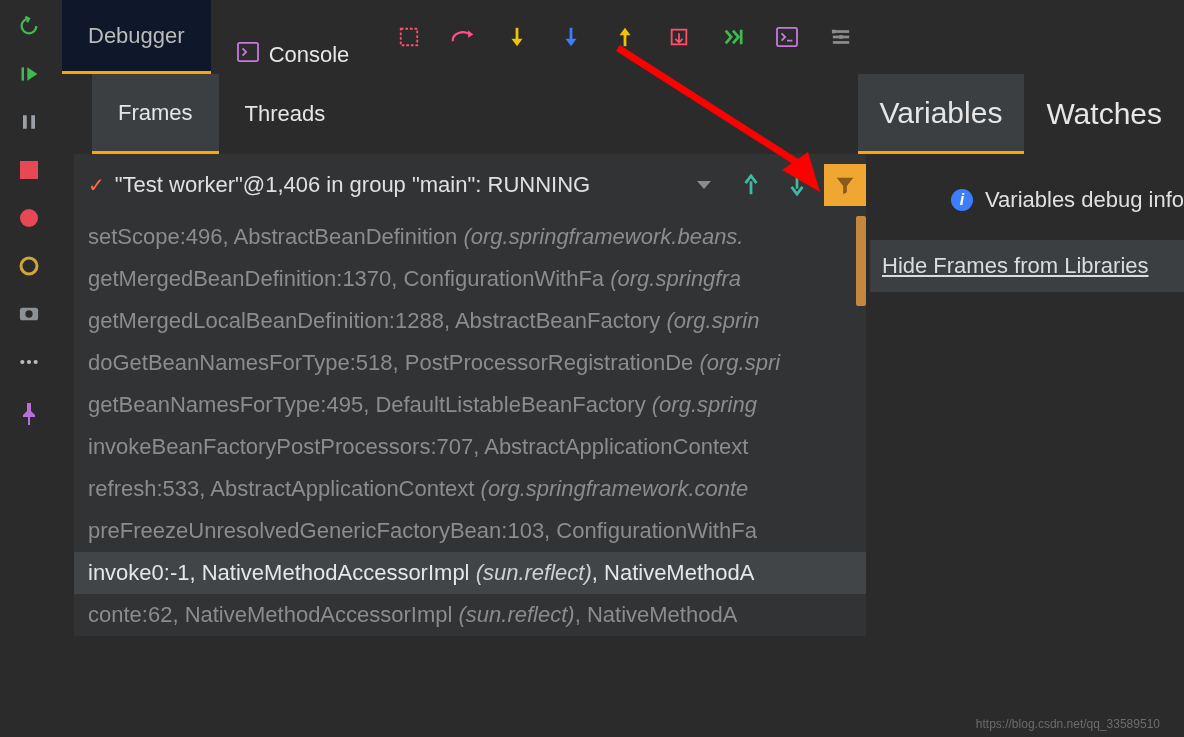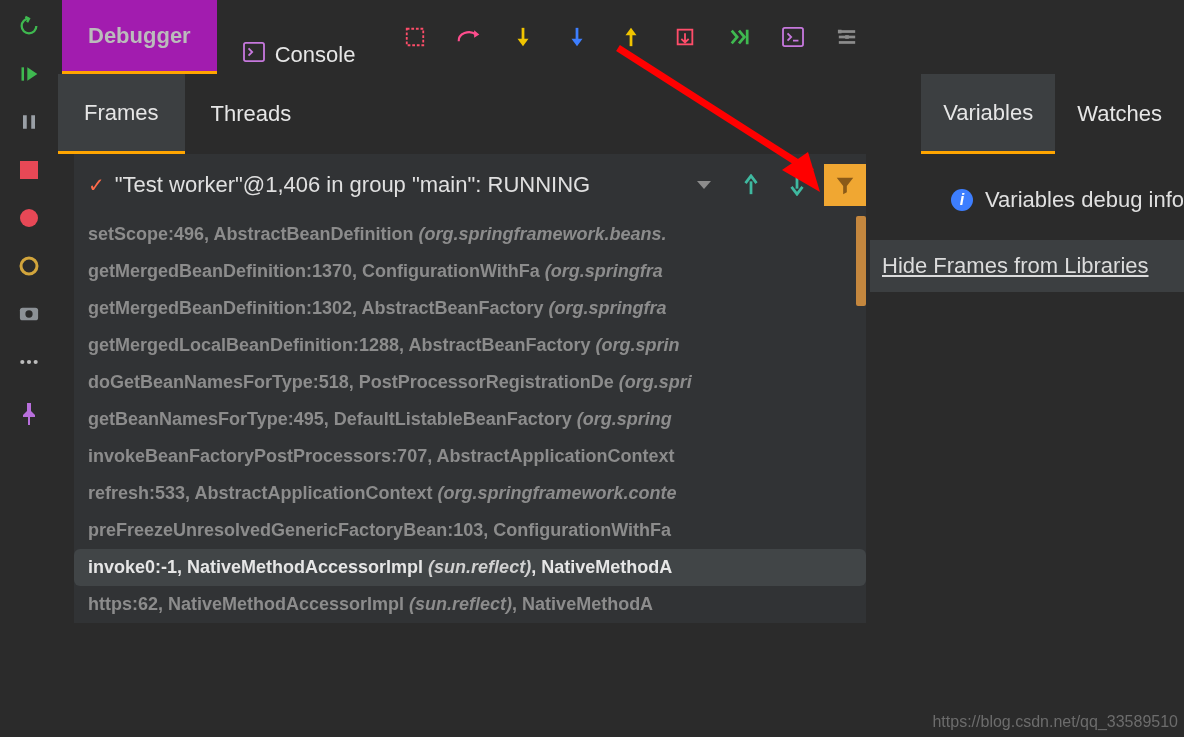--- a/index.html
+++ b/index.html
@@ -39,24 +39,23 @@
   .tab {
     height: 74px;
     display: flex;
     align-items: center;
     padding: 0 26px;
     font-size: 22px;
     color: #bbbbbb;
     cursor:pointer;
   }
   .tab.active {
-    background: #a21caf;
+    background: #0f172a;
     border-bottom: 3px solid #ffa500;
     color: #bbbbbb;
-    font-weight: bold;
   }
   .console-tab {
     display:flex; align-items:center; gap:10px;
     color: #e6e6e6;
     margin-top: 36px;
   }
   .toolbar {
     display: flex;
     align-items: center;
     gap: 30px;
@@ -74,33 +73,34 @@
     display: flex;
     align-items:center;
     padding: 0 26px;
     font-size: 22px;
     color: #e6e6e6;
     cursor:pointer;
   }
   .sub-tab.active {
     background: #3c3f41;
     border-bottom: 3px solid #ffa500;
+    margin-left: 34px;
   }
   .right-tabs {
     position:absolute;
     top: 74px;
     right: 0;
     display:flex;
     height:80px;
   }
   .right-tab {
     height: 80px;
     display:flex; align-items:center;
     padding: 0 22px;
-    font-size:22px;
+    font-size:30px;
     color:#e6e6e6;
     cursor:pointer;
   }
   .right-tab.active {
     background:#3c3f41;
     border-bottom:3px solid #ffa500;
   }
   .thread-bar {
     height: 62px;
     background: #313335;
@@ -161,51 +161,49 @@
     text-decoration:underline;
   }
   .frames-list {
     margin-left: 16px;
     margin-right: 318px;
     background:#313335;
     overflow:hidden;
     position:relative;
   }
   .frame-row {
-    font-size: 18px;
+    font-size: 22px;
     padding: 8px 14px 8px 14px;
     color:#8c8c8c;
     white-space: nowrap;
     overflow:hidden;
-    font-weight:bold;
   }
   .frame-row.current {
     background:#414547;
     color:#e6e6e6;
-    border-radius:6px;
   }
   .frame-row .pkg { font-style: italic; }
   .frame-row.current .pkg { color:#d0d0d0; }
   .scroll-thumb {
     position:absolute;
     right:0; top:0;
     width:10px; height:90px;
     background:#c4873e;
     border-radius:2px;
   }
   .arrow-overlay {
     position:absolute;
     top: 42px; left: 612px;
     width: 230px; height: 152px;
     pointer-events:none;
   }
   .watermark {
     position:absolute;
-    right: 6px; bottom: 6px;
-    font-size: 16px;
+    right: 24px; bottom: 6px;
+    font-size: 12px;
     color: #6c6c6c;
   }
 </style>
 </head>
 <body>
 
 <div class="left-rail">
   <div class="rail-btn">
     <svg width="22" height="22" viewBox="0 0 24 24">
         <path d="M12 4 A8 8 0 1 0 20 12" fill="none" stroke="#3fb950" stroke-width="2.5"></path>
@@ -370,29 +368,28 @@
       <svg width="22" height="22" viewBox="0 0 24 24">
           <path d="M3 4 h18 L14 13 v7 l-4 2 v-9 L3 4z" fill="#8a5a18"></path>
         </svg>
     </div>
   </div>
 
   <div class="frames-list" id="frames-list">
     <div class="scroll-thumb"></div>
   <div class="frame-row"><span>setScope:496, AbstractBeanDefinition </span><span class="pkg">(org.springframework.beans.</span></div>
       <div class="frame-row"><span>getMergedBeanDefinition:1370, ConfigurationWithFa </span><span class="pkg">(org.springfra</span></div>
-      <div class="frame-row"><span>getMergedBeanDefinition:1302, AbstractBeanFactory </span><span class="pkg">(org.springfra</span></div>
       <div class="frame-row"><span>getMergedLocalBeanDefinition:1288, AbstractBeanFactory </span><span class="pkg">(org.sprin</span></div>
       <div class="frame-row"><span>doGetBeanNamesForType:518, PostProcessorRegistrationDe </span><span class="pkg">(org.spri</span></div>
       <div class="frame-row"><span>getBeanNamesForType:495, DefaultListableBeanFactory </span><span class="pkg">(org.spring</span></div>
       <div class="frame-row"><span>invokeBeanFactoryPostProcessors:707, AbstractApplicationContext </span></div>
       <div class="frame-row"><span>refresh:533, AbstractApplicationContext </span><span class="pkg">(org.springframework.conte</span></div>
       <div class="frame-row"><span>preFreezeUnresolvedGenericFactoryBean:103, ConfigurationWithFa</span></div>
       <div class="frame-row current"><span>invoke0:-1, NativeMethodAccessorImpl </span><span class="pkg">(sun.reflect)</span><span>, NativeMethodA</span></div>
-      <div class="frame-row"><span>https:62, NativeMethodAccessorImpl </span><span class="pkg">(sun.reflect)</span><span>, NativeMethodA</span></div>
+      <div class="frame-row"><span>conte:62, NativeMethodAccessorImpl </span><span class="pkg">(sun.reflect)</span><span>, NativeMethodA</span></div>
     </div>
 
 </div>
 
 <div class="right-tabs">
   <div class="right-tab active">
     <span>Variables</span>
   </div>
   <div class="right-tab">
     <span>Watches</span>

